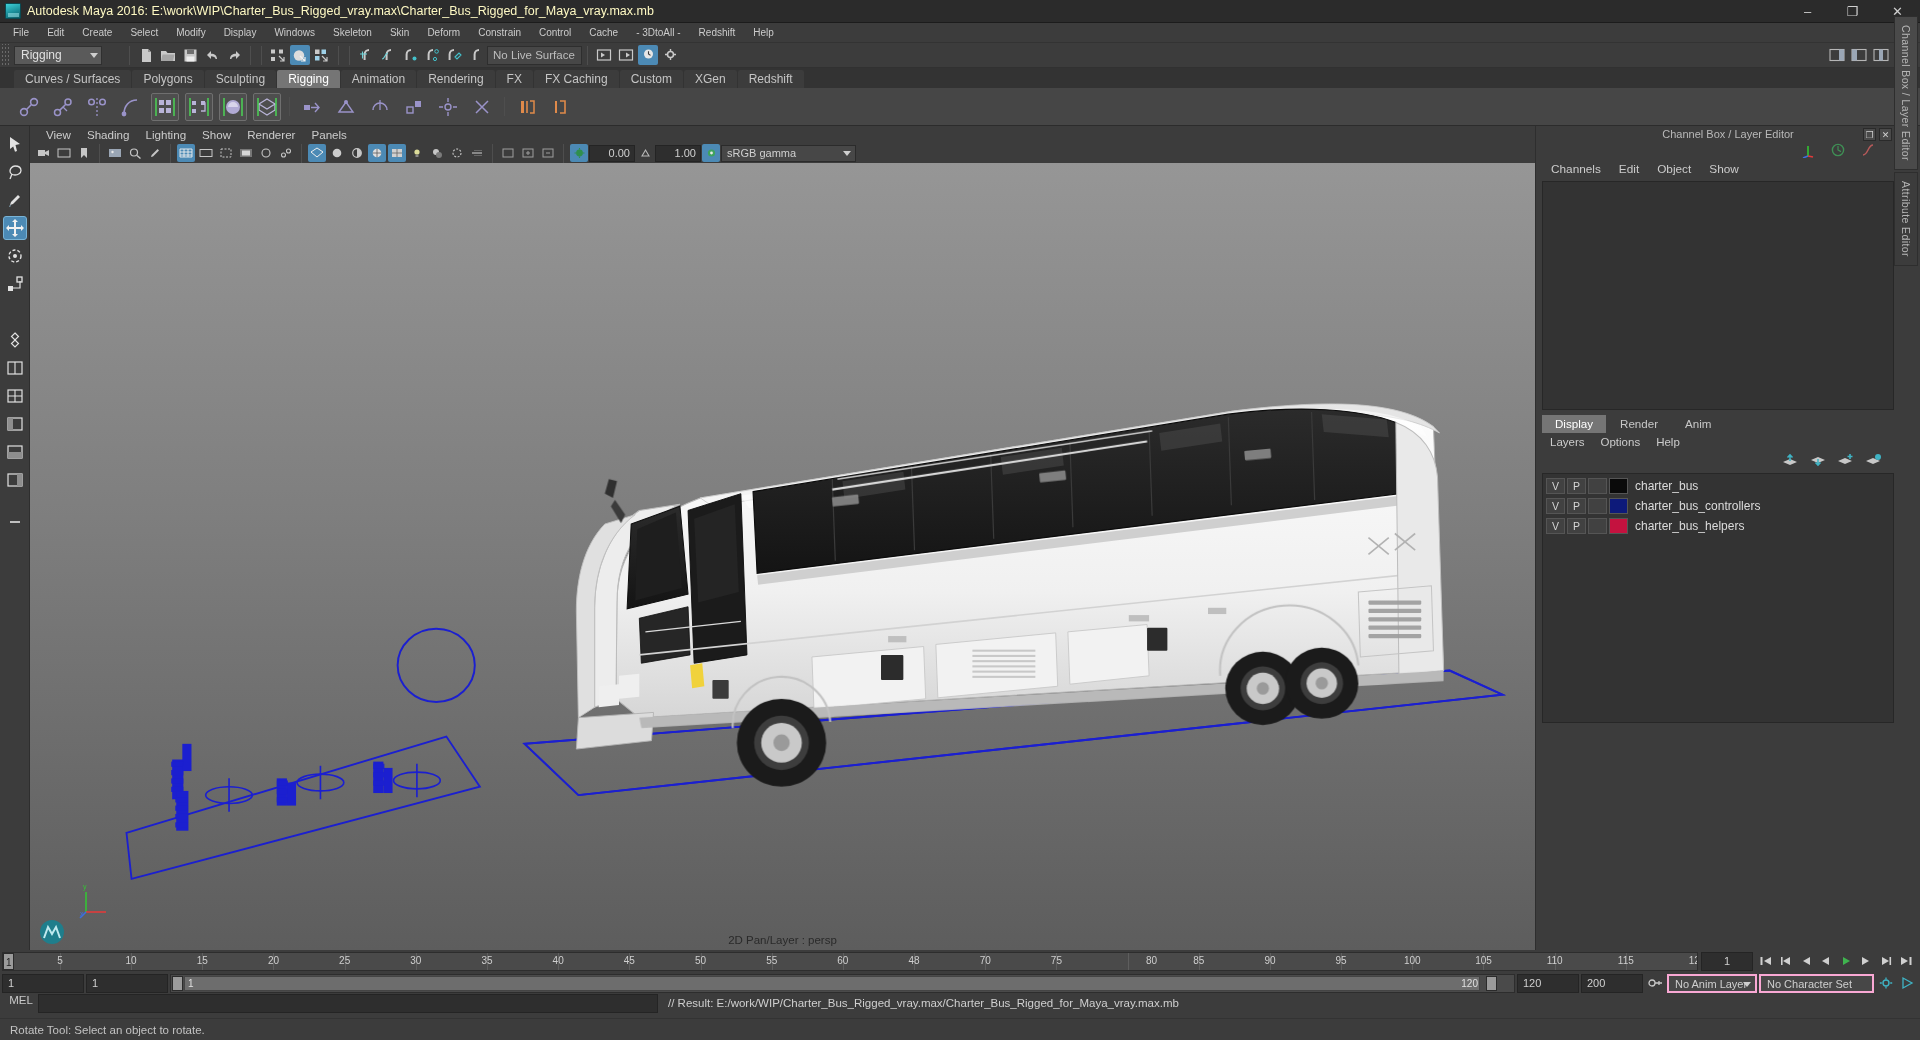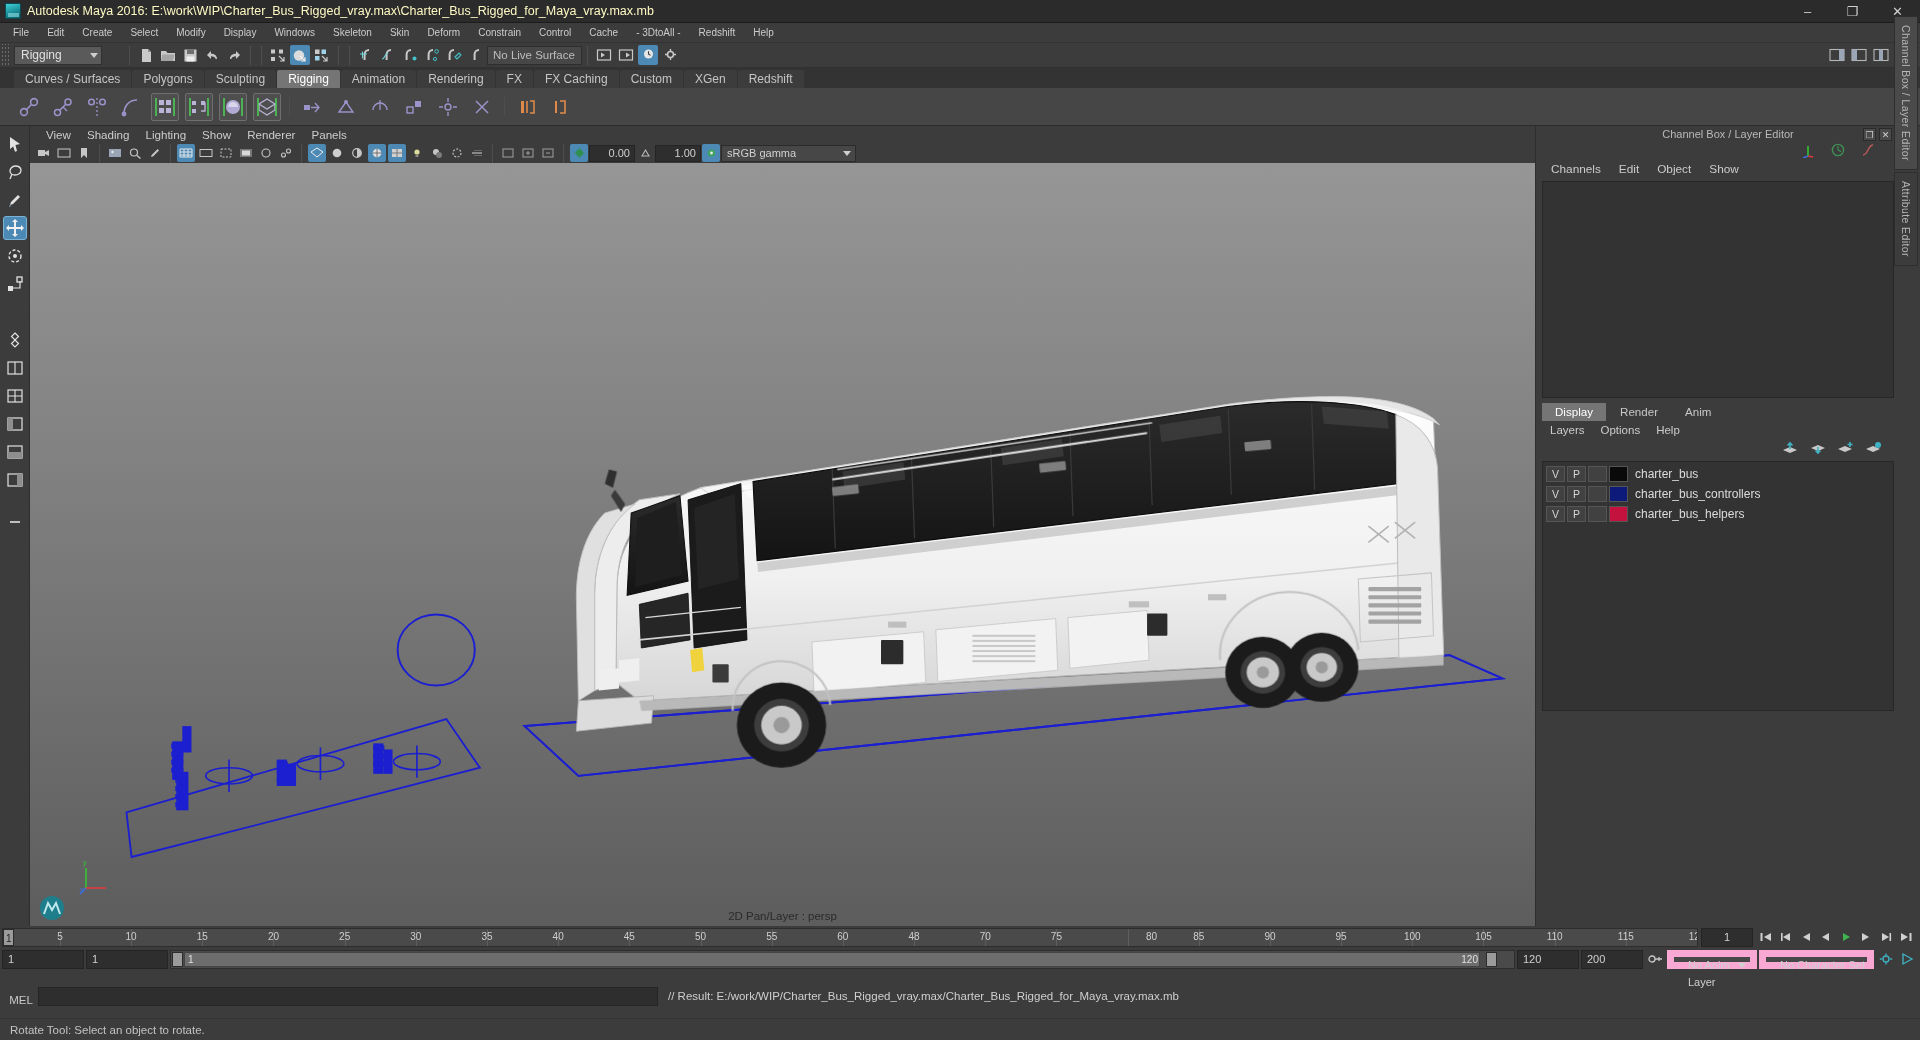--- a/index.html
+++ b/index.html
@@ -142,27 +142,27 @@
   .pbtn{ width:18px;height:18px;margin:0 1px;display:flex;align-items:center;justify-content:center;flex:0 0 18px;}
 
   .rangeslider{ height:22px;background:#3c3c3c;display:flex;align-items:center;flex:0 0 22px; gap:2px; padding:0 2px;}
   .rs-field{ height:19px;background:#2e2e2e;border:1px solid #242424;color:#d0d0d0;font-size:11px;
      padding-left:5px;line-height:17px;}
   .rs-bar{ flex:1 1 auto;height:19px;background:#4a4a4a;border:1px solid #2d2d2d;position:relative;}
   .rs-handle{position:absolute;top:1px;width:11px;height:15px;background:#9b9b9b;border:1px solid #2b2b2b;}
   .rs-inner{position:absolute;left:13px;right:34px;top:1px;height:15px;background:#6d6d6d;border:1px solid #444;}
   .rs-inner span{font-size:10px;color:#e2e2e2;padding-left:3px;line-height:13px;display:block;}
   .rs-end{font-size:10px;color:#e0e0e0;position:absolute;right:36px;top:3px;}
-  .selbox{ height:19px;background:#474747;border:7px solid #f9a8d4;color:#cfcfcf;font-size:11px;
-     line-height:17px;padding-left:14px;position:relative;}
+  .selbox{ height:19px;background:#474747;border:2px solid #f9a8d4;color:#cfcfcf;font-size:11px;
+     line-height:17px;padding-left:6px;position:relative;}
   .selbox .arw{position:absolute;right:4px;top:6px;width:0;height:0;
     border-left:4px solid transparent;border-right:4px solid transparent;border-top:5px solid #cfcfcf;}
 
   
-  .cmdline{ height:24px;background:#3c3c3c;display:flex;align-items:flex-end;flex:0 0 24px; padding:12px 4px;margin-top:24px; }
+  .cmdline{ height:24px;background:#3c3c3c;display:flex;align-items:flex-start;flex:0 0 24px; padding:0 4px; }
   .mel-lbl{ width:34px;font-size:11.5px;color:#c8c8c8;text-align:center;flex:0 0 34px;}
   .mel-input{ width:620px;height:19px;background:#2e2e2e;border:1px solid #242424;flex:0 0 620px;}
   .mel-out{ flex:1 1 auto;height:19px;background:#3c3c3c;color:#cfcfcf;font-size:11.5px;
      line-height:19px;padding-left:10px; white-space:nowrap; overflow:hidden;}
   .statusbar{ height:22px;background:#3c3c3c;display:flex;align-items:center;flex:0 0 22px;
      padding-left:10px;font-size:11.5px;color:#c2c2c2;border-top:1px solid #333;}
   .helpline-right{margin-left:auto;display:flex;align-items:center;padding-right:6px;}
 </style>
 </head>
 <body>

